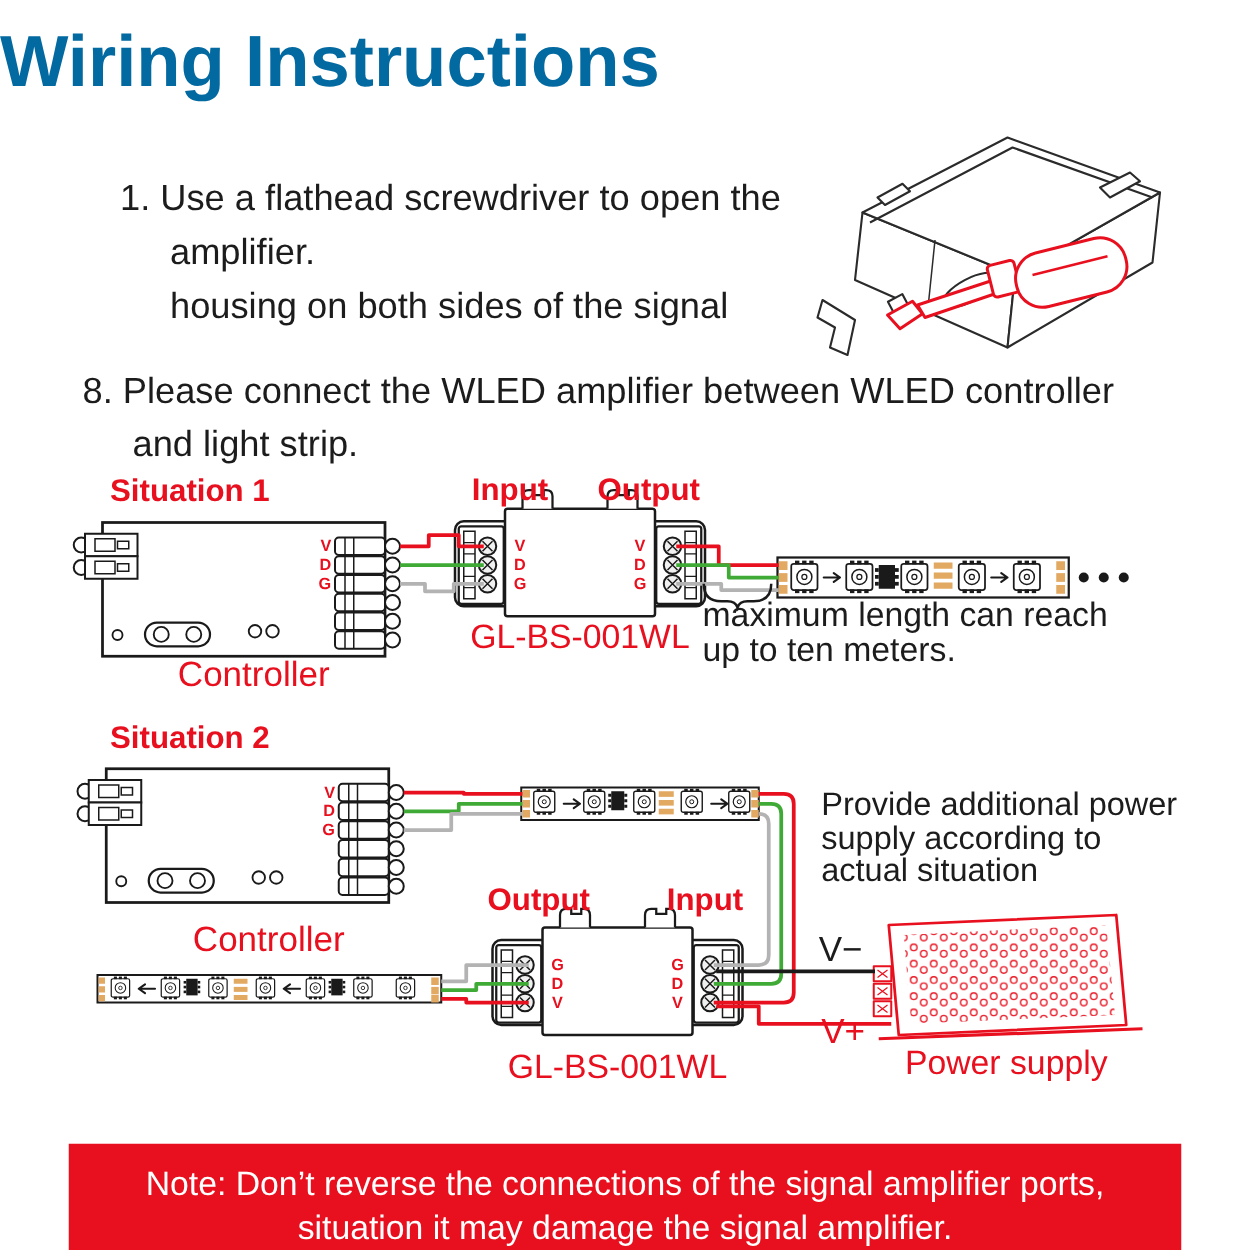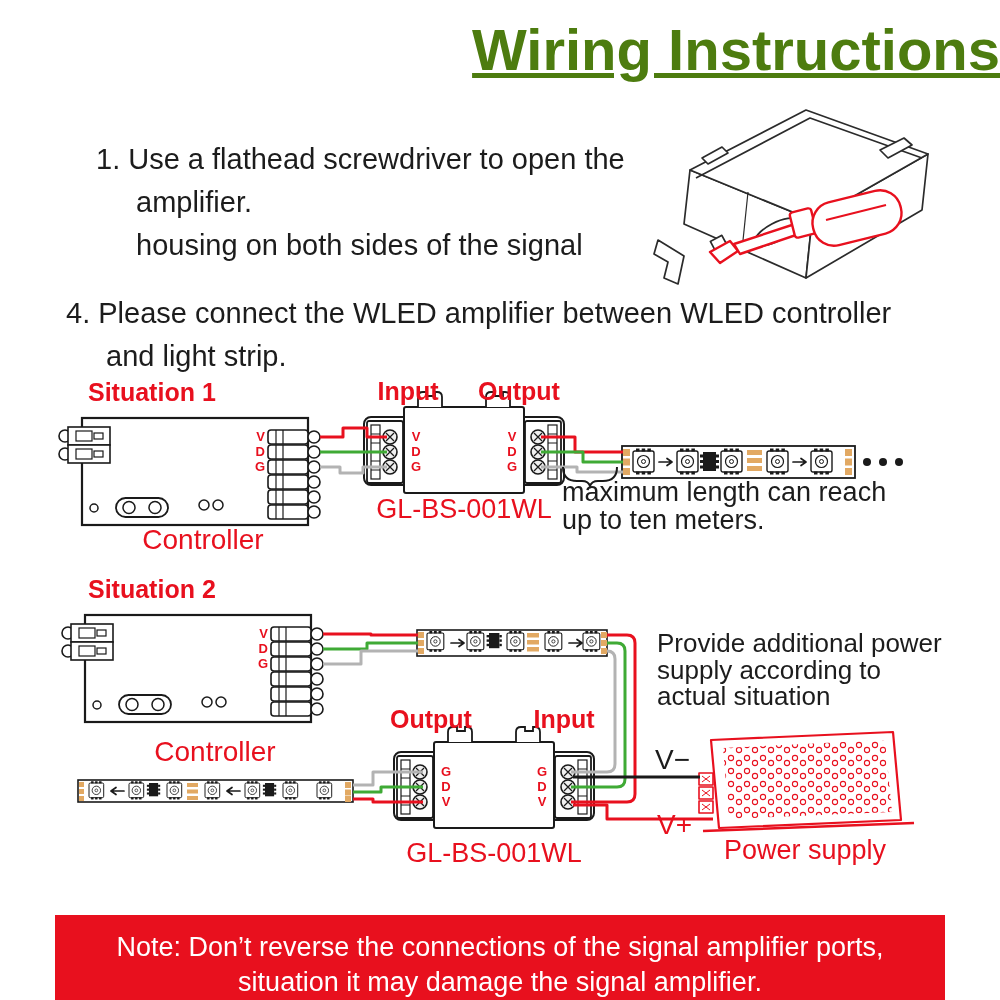--- a/index.html
+++ b/index.html
@@ -1,19 +1,19 @@
 <!DOCTYPE html>
 <html><head>
 <meta charset="utf-8">
 <style>
   html,body{margin:0;padding:0;background:#ffffff;}
   .page{position:relative;width:1000px;height:1000px;background:#fff;overflow:hidden;
         font-family:"Liberation Sans",sans-serif;color:#1a1a1a;}
-  .title{position:absolute;top:16px;left:0;width:100%;text-align:right;
-         font-size:58px;font-weight:700;color:#4d7c0f;letter-spacing:0px;text-decoration:underline;}
+  .title{position:absolute;top:16px;left:0;width:100%;text-align:left;
+         font-size:58px;font-weight:700;color:#0369a1;letter-spacing:0px;}
   .step{position:absolute;font-size:29px;line-height:1.48;color:#1c1c1c;}
   .step1{left:96px;top:138px;width:600px;}
   .step2{left:66px;top:292px;width:920px;}
   .step-line{display:block;}
   .step-line.cont{padding-left:40px;}
   .abs-svg{position:absolute;}
   svg text{font-family:"Liberation Sans",sans-serif;}
   .red-bold{fill:#e8101e;font-weight:bold;}
   .red-reg{fill:#e8101e;}
   .blk{fill:#1c1c1c;}
@@ -52,21 +52,21 @@
     <g stroke="#e8101e" stroke-width="2.4" fill="#ffffff" stroke-linejoin="round">
       <polygon points="82,160 102,149 110,159 92,171"></polygon>
       <polygon points="106,152 170,131 174,141 112,162"></polygon>
       <rect x="164" y="118" width="22" height="26" rx="3" transform="rotate(-14 175 131)"></rect>
       <rect x="184" y="104" width="90" height="44" rx="21" transform="rotate(-14 229 126)"></rect>
       <line x1="198" y1="128" x2="258" y2="113" stroke-width="2"></line>
     </g>
   </svg>
 
   <div class="step step2">
-    <span class="step-line">4. Please connect the WLED amplifier between WLED controller</span>
+    <span class="step-line">8. Please connect the WLED amplifier between WLED controller</span>
     <span class="step-line cont">and light strip.</span>
   </div>
 
   <svg class="abs-svg" style="left:55px;top:372px;" width="945" height="200" viewBox="0 0 945 200">
     <defs>
       <g id="ctrl">
         <rect x="0" y="0" width="226" height="107" fill="#fff" stroke="#1a1a1a" stroke-width="2.2"></rect>
         <circle cx="-17" cy="18" r="6" fill="#fff" stroke="#1a1a1a" stroke-width="1.6"></circle>
         <circle cx="-17" cy="36" r="6" fill="#fff" stroke="#1a1a1a" stroke-width="1.6"></circle>
         <rect x="-14" y="9" width="42" height="18" fill="#fff" stroke="#1a1a1a" stroke-width="1.6"></rect>

